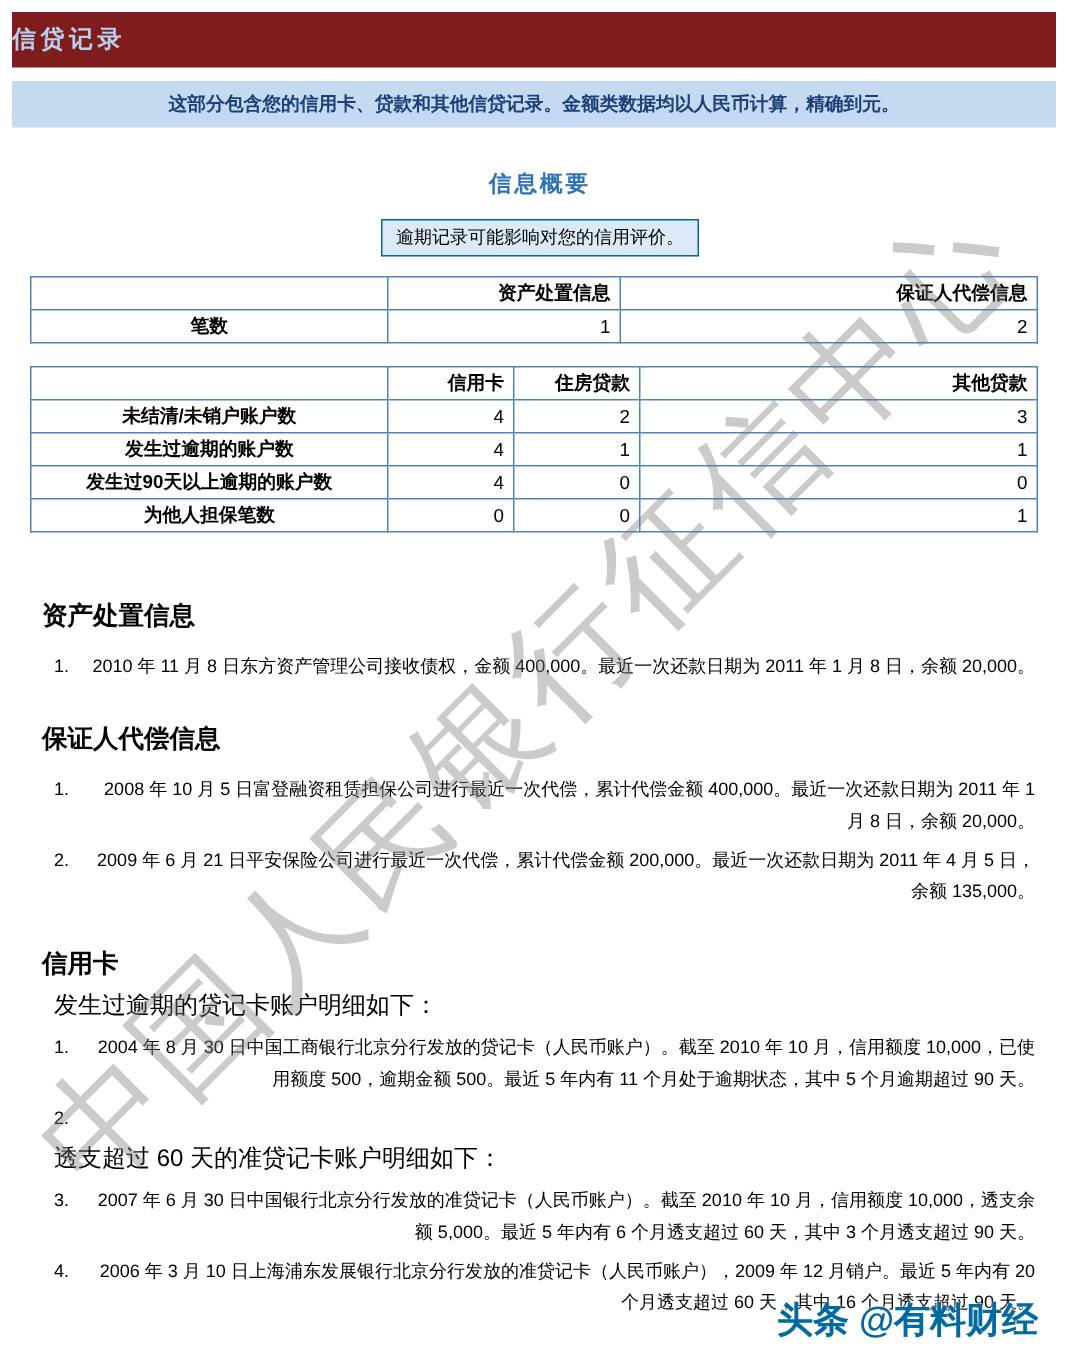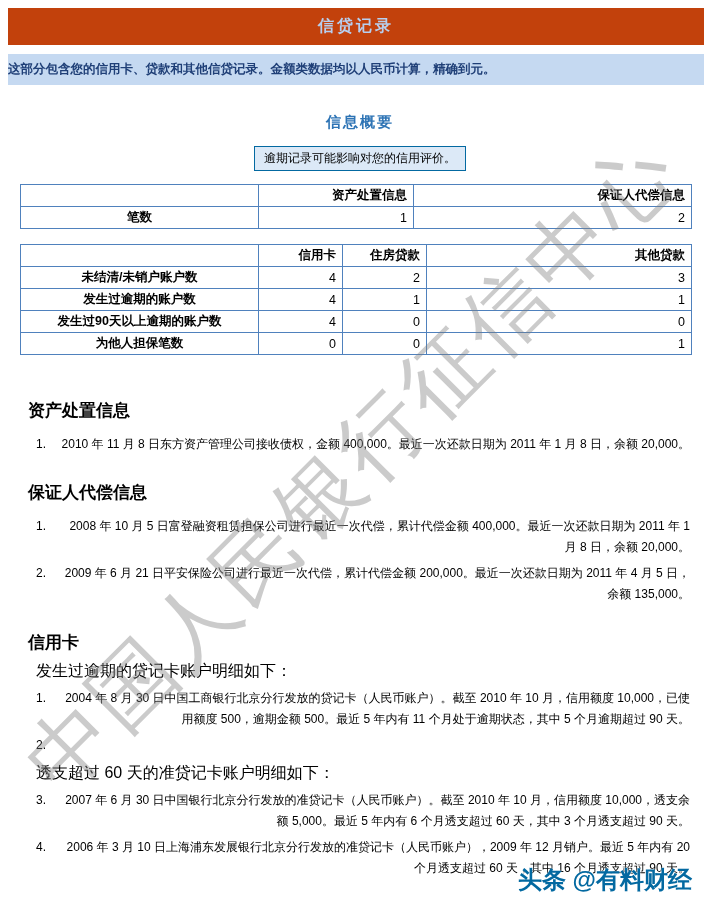--- a/index.html
+++ b/index.html
@@ -3,27 +3,27 @@
 <meta charset="utf-8">
 <style>
   * { margin:0; padding:0; box-sizing:border-box; }
   html, body { width:712px; height:902px; }
   body {
     position:relative; background:#ffffff; color:#000;
     font-family:"Liberation Sans","DejaVu Sans",sans-serif;
     overflow:hidden;
   }
   .header {
-    margin:8px 8px 0; background:#c2410c; color:#B7CFEF;
+    margin:8px 8px 0; background:#7f1d1d; color:#B7CFEF;
     font-weight:bold; font-size:16px; letter-spacing:3px;
-    text-align:center; padding:8px 0;
+    text-align:left; padding:8px 0;
   }
   .subheader {
     margin:9px 8px 0; background:#C5D9F1; color:#1F3F77;
-    font-weight:bold; font-size:12.5px; text-align:left; padding:7px 0;
+    font-weight:bold; font-size:12.5px; text-align:center; padding:7px 0;
   }
   .content { position:relative; z-index:1; padding:0 20px; }
   .summary-head { display:flex; align-items:center; gap:14px; margin:28px 0 0 8px;flex-direction:column; }
   .summary-title { color:#2E74B5; font-size:15px; font-weight:bold; letter-spacing:2px; }
   .note { border:1px solid #0369a1; background:#DCE9F7; font-size:12px; padding:3px 9px; }
   table { width:100%; border-collapse:collapse; table-layout:fixed; font-size:12.5px; }
   .t1 { margin-top:13px; }
   .t2 { margin-top:15px; }
   td { border:1px solid #4F81BD; padding:2px 6px; height:22px; overflow:hidden; }
   td.lbl { font-weight:bold; text-align:center; }

